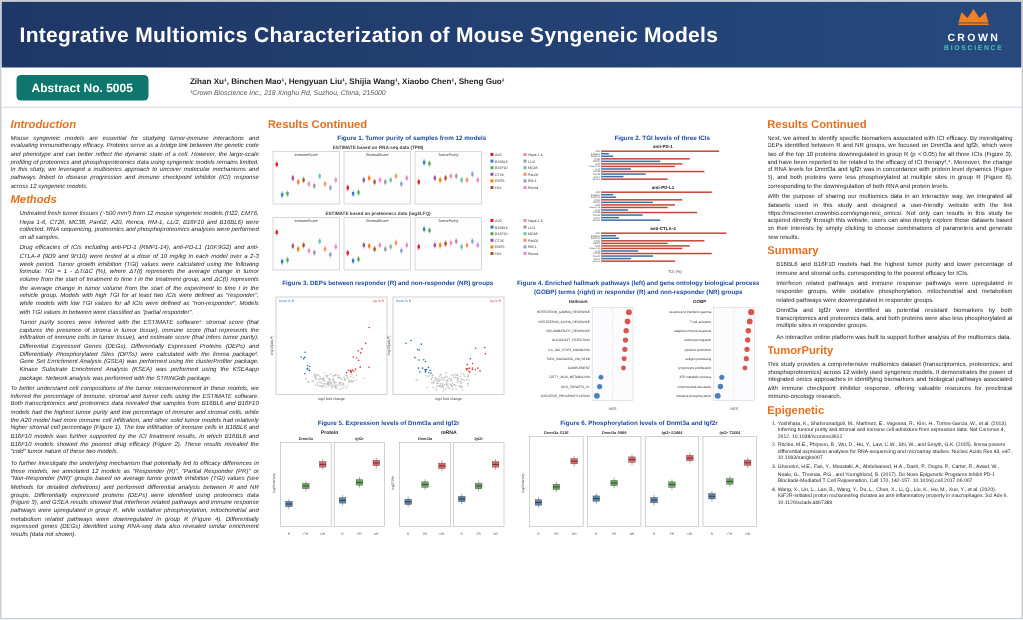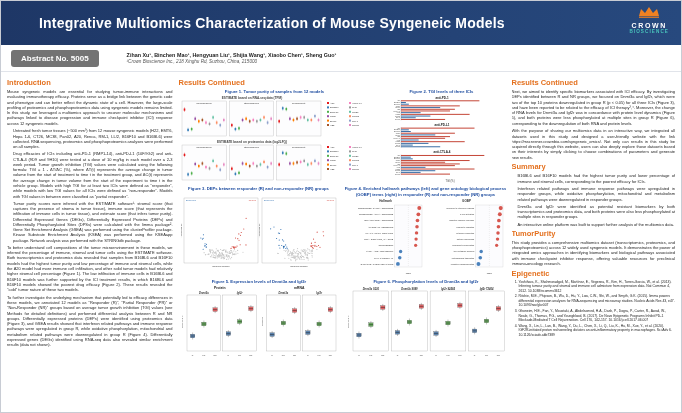--- a/index.html
+++ b/index.html
@@ -1,29 +1,29 @@
 <!DOCTYPE html>
 <html><head>
 <meta charset="utf-8">
 <style>
   *{box-sizing:border-box;margin:0;padding:0;}
   html,body{width:682px;height:413px;background:#fff;font-family:"Liberation Sans",sans-serif;}
   .poster{width:682px;height:413px;border:1px solid #c8ccd4;background:#fff;display:flex;flex-direction:column;overflow:hidden;}
   .header{flex:0 0 44px;background:linear-gradient(90deg,#1e3766,#27497e);color:#fff;display:flex;align-items:center;padding:0 12px;position:relative;}
-  .header h1{font-size:14px;font-weight:bold;letter-spacing:.2px;margin-left:26px;}
+  .header h1{font-size:14px;font-weight:bold;letter-spacing:.2px;}
   .logo{position:absolute;right:12px;top:4px;text-align:center;line-height:1;}
   .logo-l1{font-size:7px;font-weight:bold;color:#fff;letter-spacing:1.6px;margin-top:1px;}
   .logo-l2{font-size:4.6px;font-weight:bold;color:#49c4bc;letter-spacing:1.1px;margin-top:1px;}
   .byline{flex:0 0 27px;display:flex;align-items:center;gap:28px;padding:0 10px;border-bottom:1px solid #e1e4ea;background:#fff;}
-  .abstract-badge{background:#737373;color:#fff;font-weight:bold;font-size:8px;padding:4px 10px;border-radius:3px;white-space:nowrap;}
+  .abstract-badge{background:#0f766e;color:#fff;font-weight:bold;font-size:8px;padding:4px 10px;border-radius:3px;white-space:nowrap;}
   .authors{font-size:5.4px;font-weight:bold;color:#222;}
   .affiliation{font-size:4.6px;font-style:italic;color:#555;margin-top:1px;}
   .cols{flex:1;display:flex;gap:6px;padding:4px 6px 3px;overflow:hidden;}
   .col{overflow:hidden;}
-  .col-left{width:166px;}
+  .col-left{width:166px;font-style:italic;}
   .col-mid{width:328px;}
   .col-right{width:164px;}
   h2.sec{font-size:7.5px;color:#e4711f;font-weight:bold;margin:2px 0 2px;}
   .col p,.col li{font-size:4px;line-height:1.32;color:#1c1c1c;text-align:justify;margin-bottom:2.5px;}
   ul.bullets{margin-left:6px;list-style:disc outside;}
   ul.bullets li{margin-bottom:2px;}
   ol.refs{margin-left:7px;list-style:decimal outside;}
   ol.refs li{font-size:3.4px;line-height:1.3;margin-bottom:1.5px;text-align:left;}
   .figrow{display:flex;gap:6px;margin-bottom:3px;align-items:flex-start;}
   figure.fig{margin:0;}
@@ -59,20 +59,21 @@
       <div class="authors">Zihan Xu¹, Binchen Mao¹, Hengyuan Liu¹, Shijia Wang¹, Xiaobo Chen¹, Sheng Guo¹</div>
       <div class="affiliation">¹Crown Bioscience Inc., 218 Xinghu Rd, Suzhou, China, 215000</div>
     </div>
   </div>
 
   <main class="cols">
 
     <section class="col col-left">
       <h2 class="sec">Introduction</h2>
       <p>Mouse syngeneic models are essential for studying tumor-immune interactions and evaluating immunotherapy efficacy. Proteins serve as a bridge link between the genetic code and phenotype and can better reflect the dynamic state of a cell. However, the large-scale profiling of proteomics and phosphoproteomics data using syngeneic models remains limited. In this study, we leveraged a multiomics approach to uncover molecular mechanisms and pathways linked to disease progression and immune checkpoint inhibitor (ICI) response across 12 syngeneic models.</p>
+      <h2 class="sec">Methods</h2>
       <ul class="bullets">
         <li>Untreated fresh tumor tissues (~500 mm³) from 12 mouse syngeneic models (H22, EMT6, Hepa 1-6, CT26, MC38, Pan02, A20, Renca, RM-1, LL/2, B16F10 and B16BL6) were collected. RNA sequencing, proteomics and phosphoproteomics analyses were performed on all samples.</li>
         <li>Drug efficacies of ICIs including anti-PD-1 (RMP1-14), anti-PD-L1 (10F.9G2) and anti-CTLA-4 (9D9 and 9H10) were tested at a dose of 10 mg/kg in each model over a 2-3 week period. Tumor growth inhibition (TGI) values were calculated using the following formula: TGI = 1 - ΔT/ΔC (%), where ΔT(t) represents the average change in tumor volume from the start of treatment to time t in the treatment group, and ΔC(t) represents the average change in tumor volume from the start of the experiment to time t in the vehicle group. Models with high TGI for at least two ICIs were defined as "responder", while models with low TGI values for all ICIs were defined as "non-responder". Models with TGI values in between were classified as "partial responder".</li>
         <li>Tumor purity scores were inferred with the ESTIMATE software¹: stromal score (that captures the presence of stroma in tumor tissue), immune score (that represents the infiltration of immune cells in tumor tissue), and estimate score (that infers tumor purity). Differential Expressed Genes (DEGs), Differentially Expressed Proteins (DEPs) and Differentially Phosphorylated Sites (DPSs) were calculated with the limma package². Gene Set Enrichment Analysis (GSEA) was performed using the clusterProfiler package. Kinase Substrate Enrichment Analysis (KSEA) was performed using the KSEAapp package. Network analysis was performed with the STRINGdb package.</li>
       </ul>
       <p>To better understand cell compositions of the tumor microenvironment in these models, we inferred the percentage of immune, stromal and tumor cells using the ESTIMATE software. Both transcriptomics and proteomics data revealed that samples from B16BL6 and B16F10 models had the highest tumor purity and low percentage of immune and stromal cells, while the A20 model had more immune cell infiltration, and other solid tumor models had relatively higher stromal cell percentage (Figure 1). The low infiltration of immune cells in B16BL6 and B16F10 models was further supported by the ICI treatment results, in which B16BL6 and B16F10 models showed the poorest drug efficacy (Figure 2). These results revealed the "cold" tumor nature of these two models.</p>
       <p>To further investigate the underlying mechanism that potentially led to efficacy differences in these models, we annotated 12 models as "Responder (R)", "Partial Responder (PR)" or "Non-Responder (NR)" groups based on average tumor growth inhibition (TGI) values (see Methods for detailed definitions) and performed differential analysis between R and NR groups. Differentially expressed proteins (DEPs) were identified using proteomics data (Figure 3), and GSEA results showed that interferon related pathways and immune response pathways were upregulated in group R, while oxidative phosphorylation, mitochondrial and metabolism related pathways were downregulated in group R (Figure 4). Differentially expressed genes (DEGs) identified using RNA-seq data also revealed similar enrichment results (data not shown).</p>
     </section>
 
     <section class="col col-mid">

